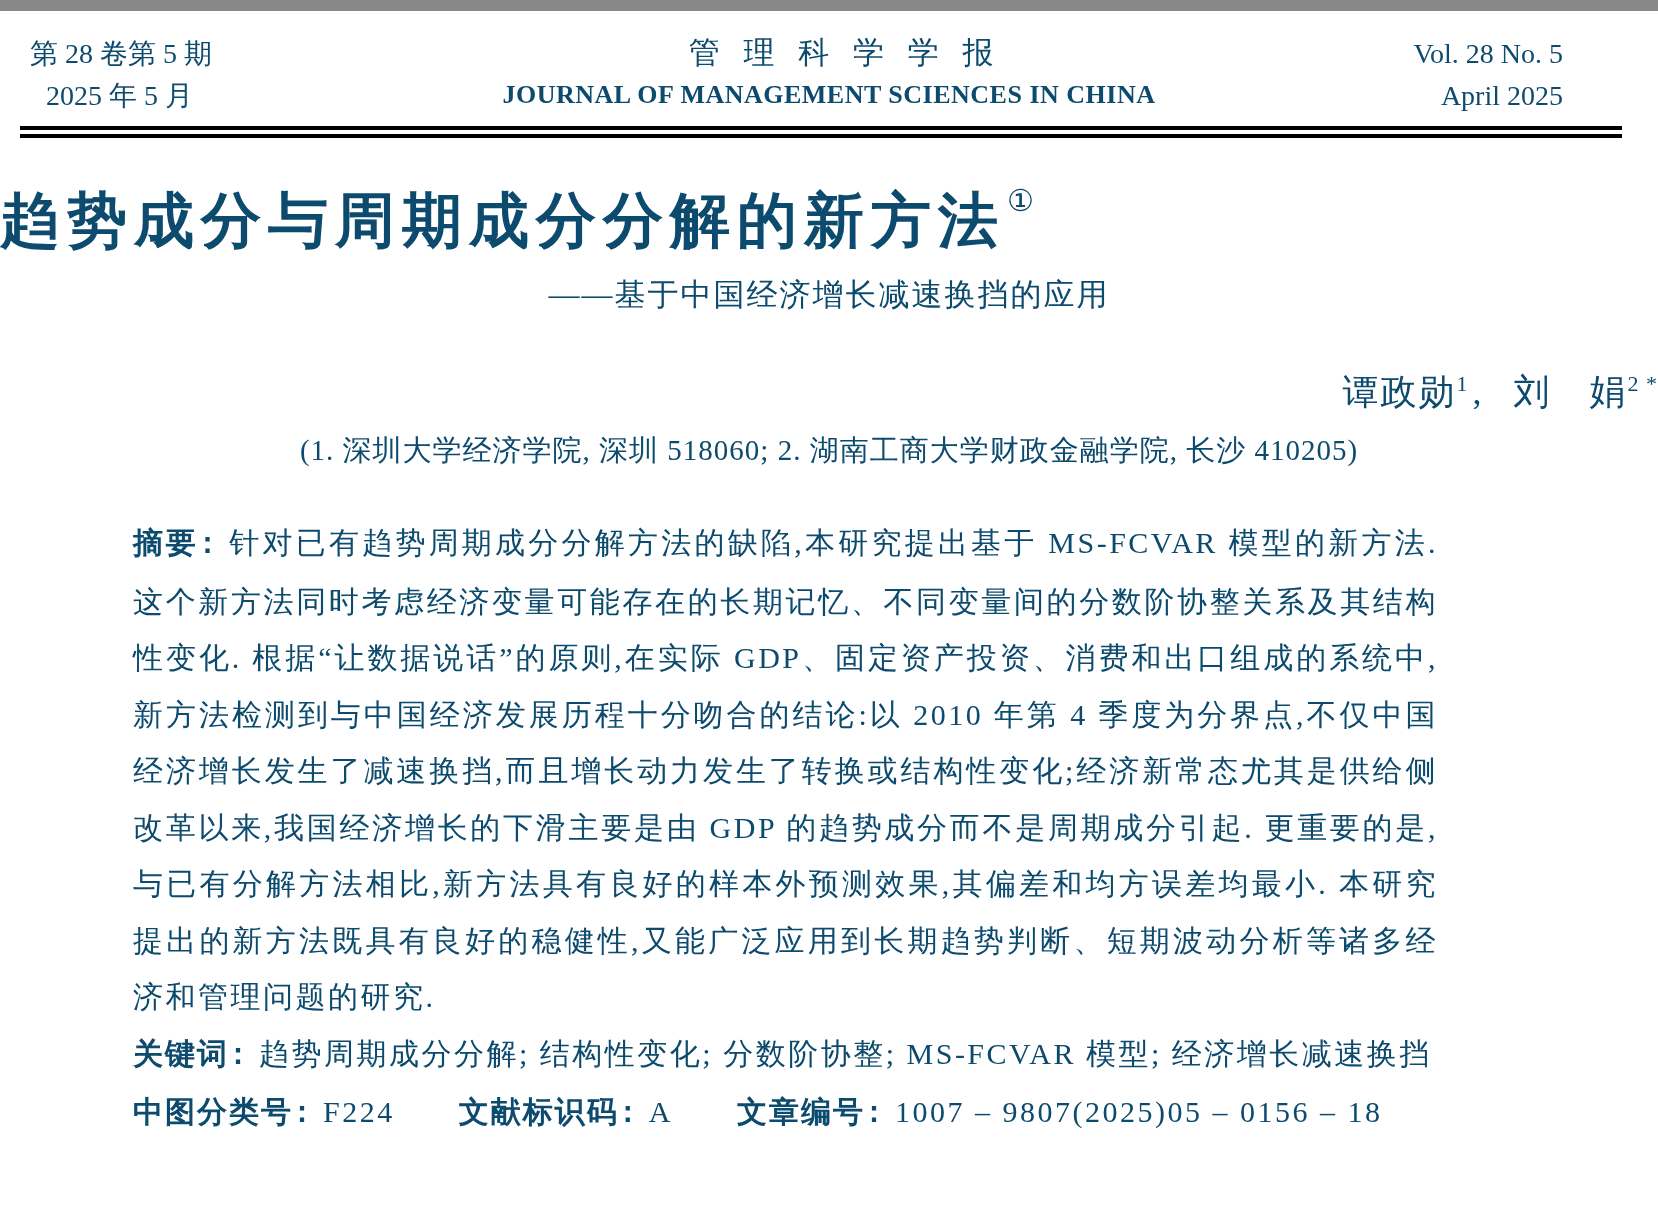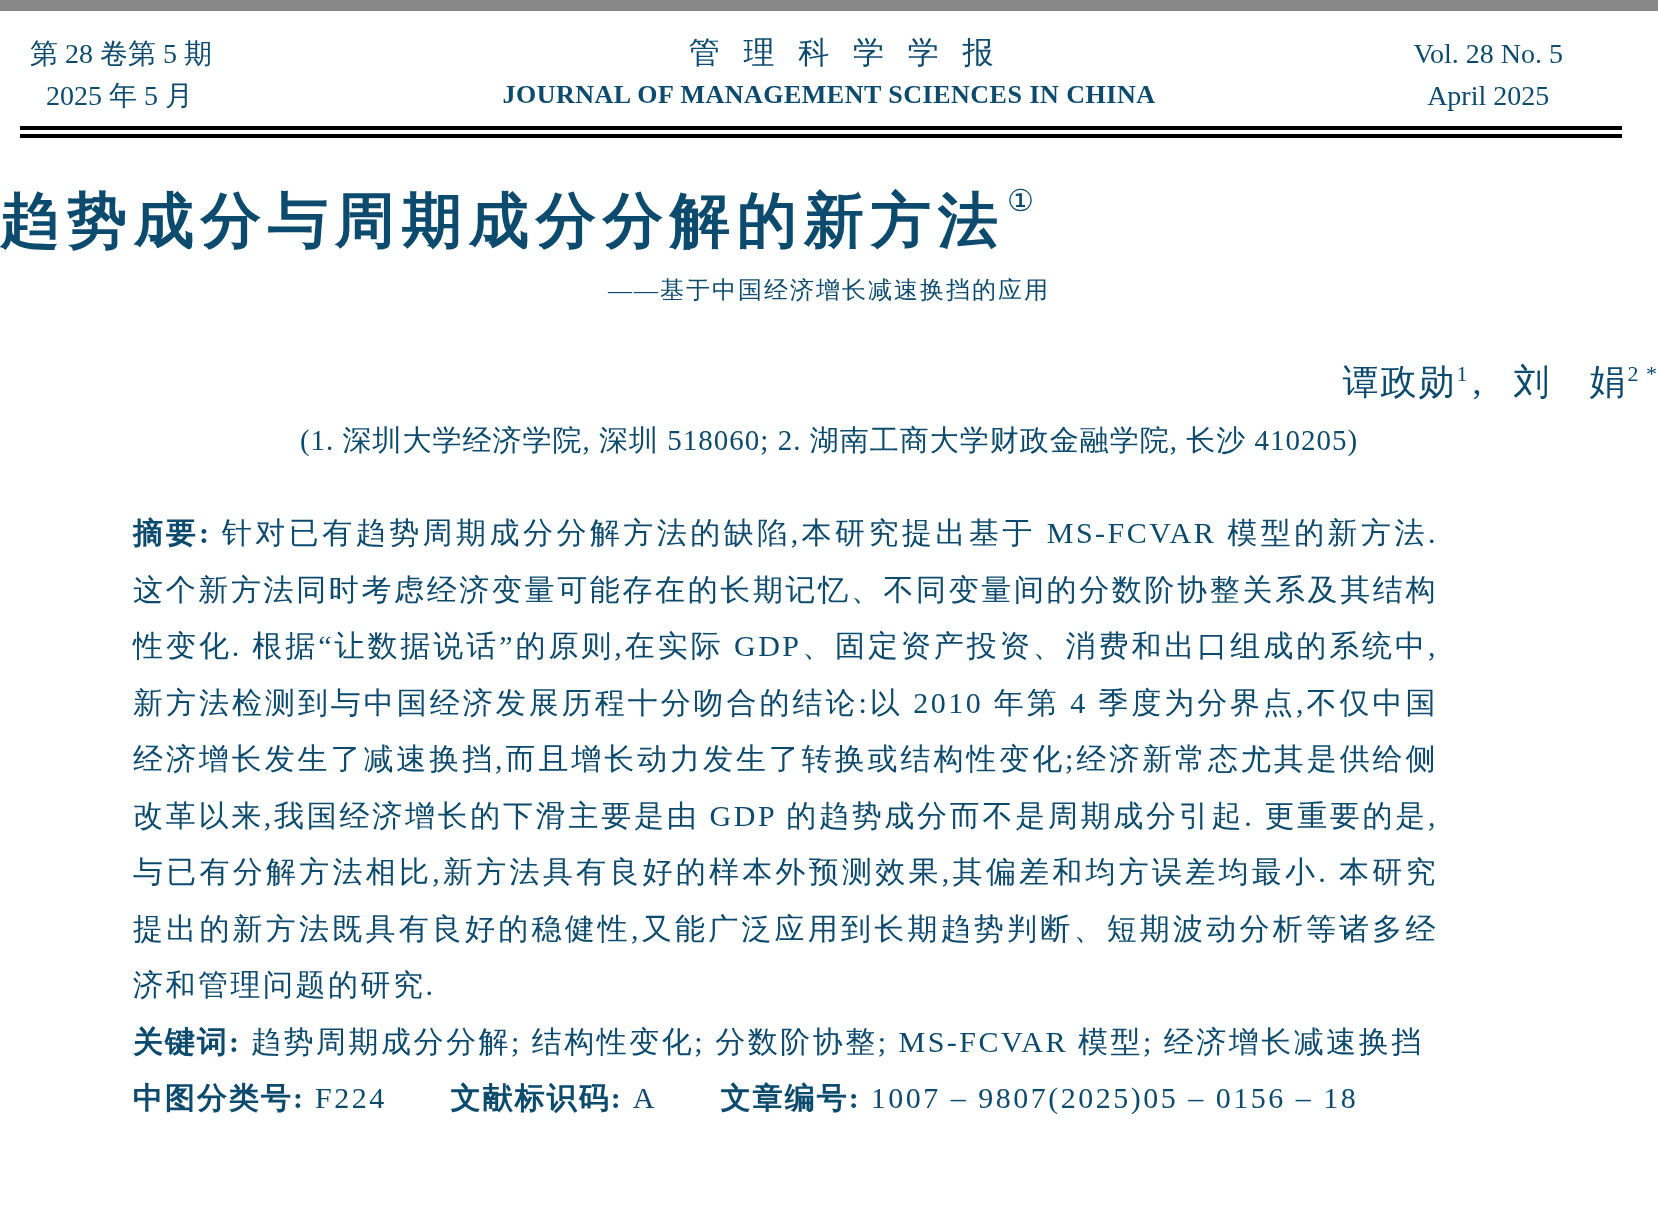--- a/index.html
+++ b/index.html
@@ -24,21 +24,21 @@
     line-height: 42px;
   }
   .h-left .line2 { padding-left: 16px; }
   .h-center {
     position: absolute;
     left: 0; right: 0; top: 20px;
     text-align: center;
   }
   .jcn { font-size: 31px; letter-spacing: 8px; line-height: 44px; padding-left: 32px; }
   .jen { font-size: 26px; font-weight: bold; letter-spacing: 0.5px; line-height: 40px; }
-  .h-right { text-align: center; }
+  .h-right { text-align: right; }
   
   .rule-double {
     box-sizing: content-box;
     height: 4px;
     border-top: 4px solid #000;
     border-bottom: 4px solid #000;
     margin: 9px 36px 0 20px;
   }
   
   .doi { margin: 36px 0 0 30px; font-size: 28px; }
@@ -54,21 +54,21 @@
   .title .tnote {
     font-size: 30px;
     font-weight: normal;
     letter-spacing: 0;
     vertical-align: 30px;
     margin-left: 2px;
   }
   .subtitle {
     margin-top: 16px;
     text-align: center;
-    font-size: 24px;
+    font-size: 31px;
     letter-spacing: 2px;
   }
   .authors {
     margin-top: 52px;
     text-align: right;
     font-size: 36px;
     letter-spacing: 2px;
   }
   .authors sup { font-size: 22px; letter-spacing: 1px; }
   .authors .sep { margin: 0 30px 0 4px; }
@@ -81,21 +81,21 @@
   
   .abs-block {
     margin: 44px 220px 0 133px;
     font-size: 30px;
     line-height: 56.5px;
     letter-spacing: 2.5px;
   }
   .abs-block p { margin: 0; }
   .abs { text-align: justify; }
   .lbl {
-    font-family: Liberation Serif, serif;
+    font-family: Liberation Mono, monospace;
     font-weight: bold;
     letter-spacing: 2px;
     margin-right: 10px;
   }
   .kw, .cls { white-space: nowrap; }
   .cls .seg { margin-right: 54px; }
   .cls .seg:last-child { margin-right: 0; }
 </style>
 </head>
 <body>

